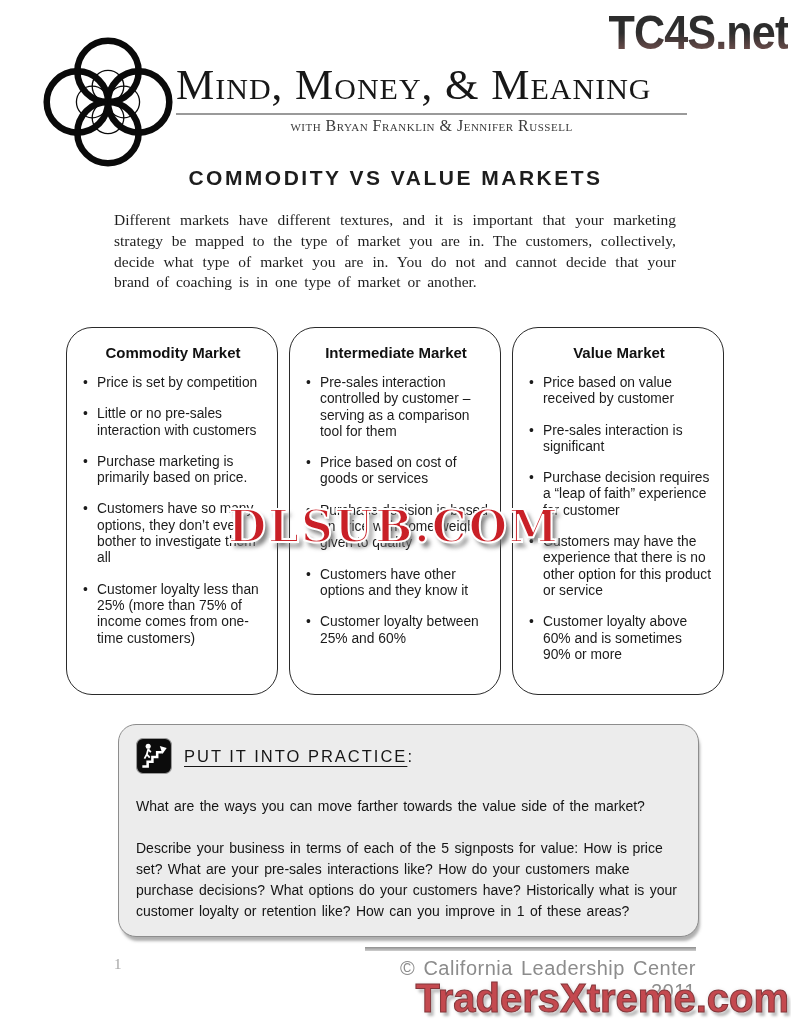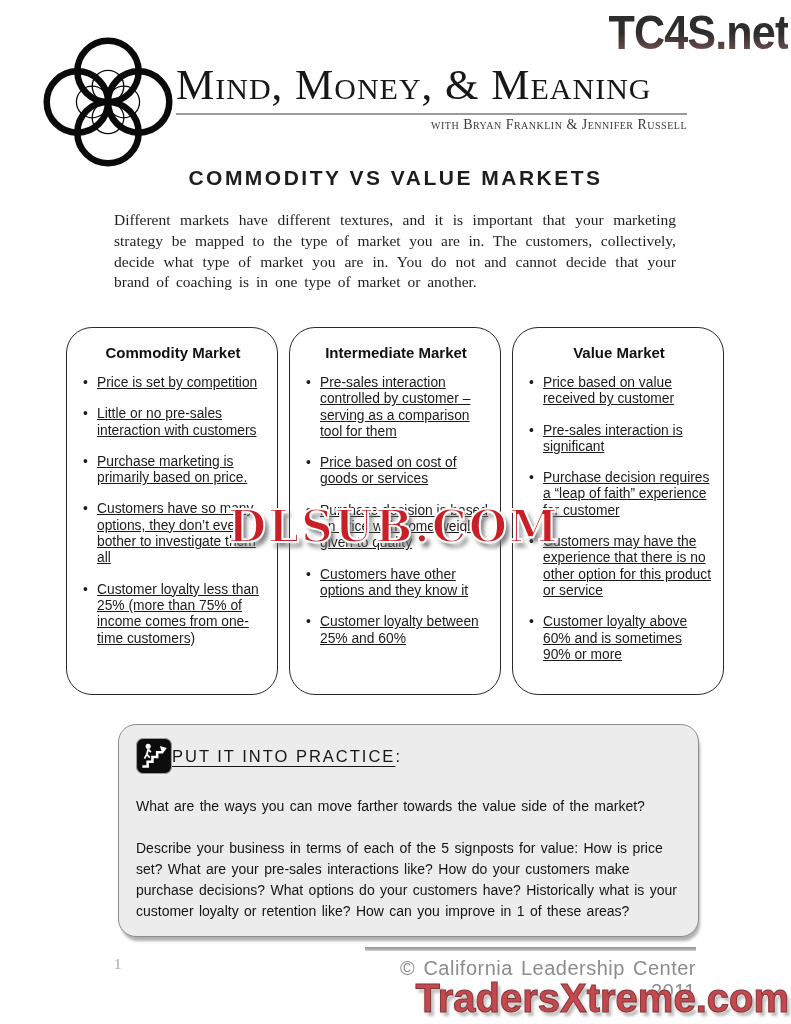--- a/index.html
+++ b/index.html
@@ -20,47 +20,47 @@
              font-weight:bold;font-size:40px;color:#c4494f;
              -webkit-text-stroke:1px #83363a;
              text-shadow:0 0 4px #e2e2e2,3px 4px 3px #b8b8b8;white-space:nowrap;}
 
   
   .logo{position:absolute;left:43px;top:36px;width:130px;height:132px;}
   .brand-title{position:absolute;left:176px;top:60px;width:512px;
                font-family:"Liberation Serif",serif;font-variant:small-caps;
                font-size:43px;letter-spacing:1px;color:#171717;white-space:nowrap;}
   .brand-rule{position:absolute;left:176px;top:113px;width:511px;height:2px;background:#9a9a9a;}
-  .brand-subtitle{position:absolute;left:176px;top:117px;width:511px;text-align:right;
+  .brand-subtitle{position:absolute;left:176px;top:117px;width:511px;text-align:center;
                   font-family:"Liberation Serif",serif;font-variant:small-caps;
-                  font-size:14px;letter-spacing:.5px;color:#3a3a3a;white-space:nowrap;}
+                  font-size:16px;letter-spacing:.5px;color:#3a3a3a;white-space:nowrap;}
   .page-heading{position:absolute;left:0;right:0;top:166px;text-align:center;
                 font-weight:bold;font-size:21px;letter-spacing:2.5px;color:#1d1d1d;}
 
   
   .intro{position:absolute;left:114px;top:210px;width:562px;margin:0;
          font-size:15.5px;line-height:20.8px;text-align:justify;word-spacing:3px;color:#1e1e1e;font-family:Liberation Serif, serif;}
 
   
   .columns{position:absolute;left:66px;top:327px;width:658px;height:368px;
            display:flex;gap:11px;}
   .col{flex:1;border:1.6px solid #2a2a2a;border-radius:26px;box-sizing:border-box;
        padding:14px 12px 10px 14px;background:#fff;}
   .col-title{text-align:center;font-weight:bold;font-size:15px;margin:2px 0 14px 0;color:#111;}
   .col ul{list-style:none;margin:0;padding:0 0 0 2px;}
   .col li{position:relative;padding-left:14px;margin-bottom:15px;
-          font-size:13.8px;line-height:16.3px;color:#1b1b1b;text-decoration:underline;}
+          font-size:13.8px;line-height:16.3px;color:#1b1b1b;}
   .col li::before{content:"\2022";position:absolute;left:0;top:0;}
 
   
   .practice{position:absolute;left:118px;top:724px;width:581px;height:213px;box-sizing:border-box;
             background:#ececec;border:1.5px solid #8d8d8d;border-radius:18px;
             box-shadow:2px 5px 3px -1px rgba(110,110,110,.55);
             padding:13px 20px 0 17px;}
-  .practice-head{display:flex;align-items:center;}
+  .practice-head{display:flex;align-items:center;gap:12px;}
   .practice-icon{width:36px;height:36px;display:inline-block;flex:0 0 auto;}
   .practice-title{font-size:16.5px;letter-spacing:2px;color:#161616;font-weight:500;}
   .practice-title .u{text-decoration:underline;text-underline-offset:4px;}
   .practice p{margin:0;font-size:14px;line-height:21px;color:#141414;word-spacing:1.5px;}
   .practice .q1{margin-top:22px;}
   .practice .q2{margin-top:21px;}
 
   
   .footer-rule{position:absolute;left:365px;top:947px;width:331px;height:4px;
                background:linear-gradient(#8f8f8f,#cfcfcf);}

